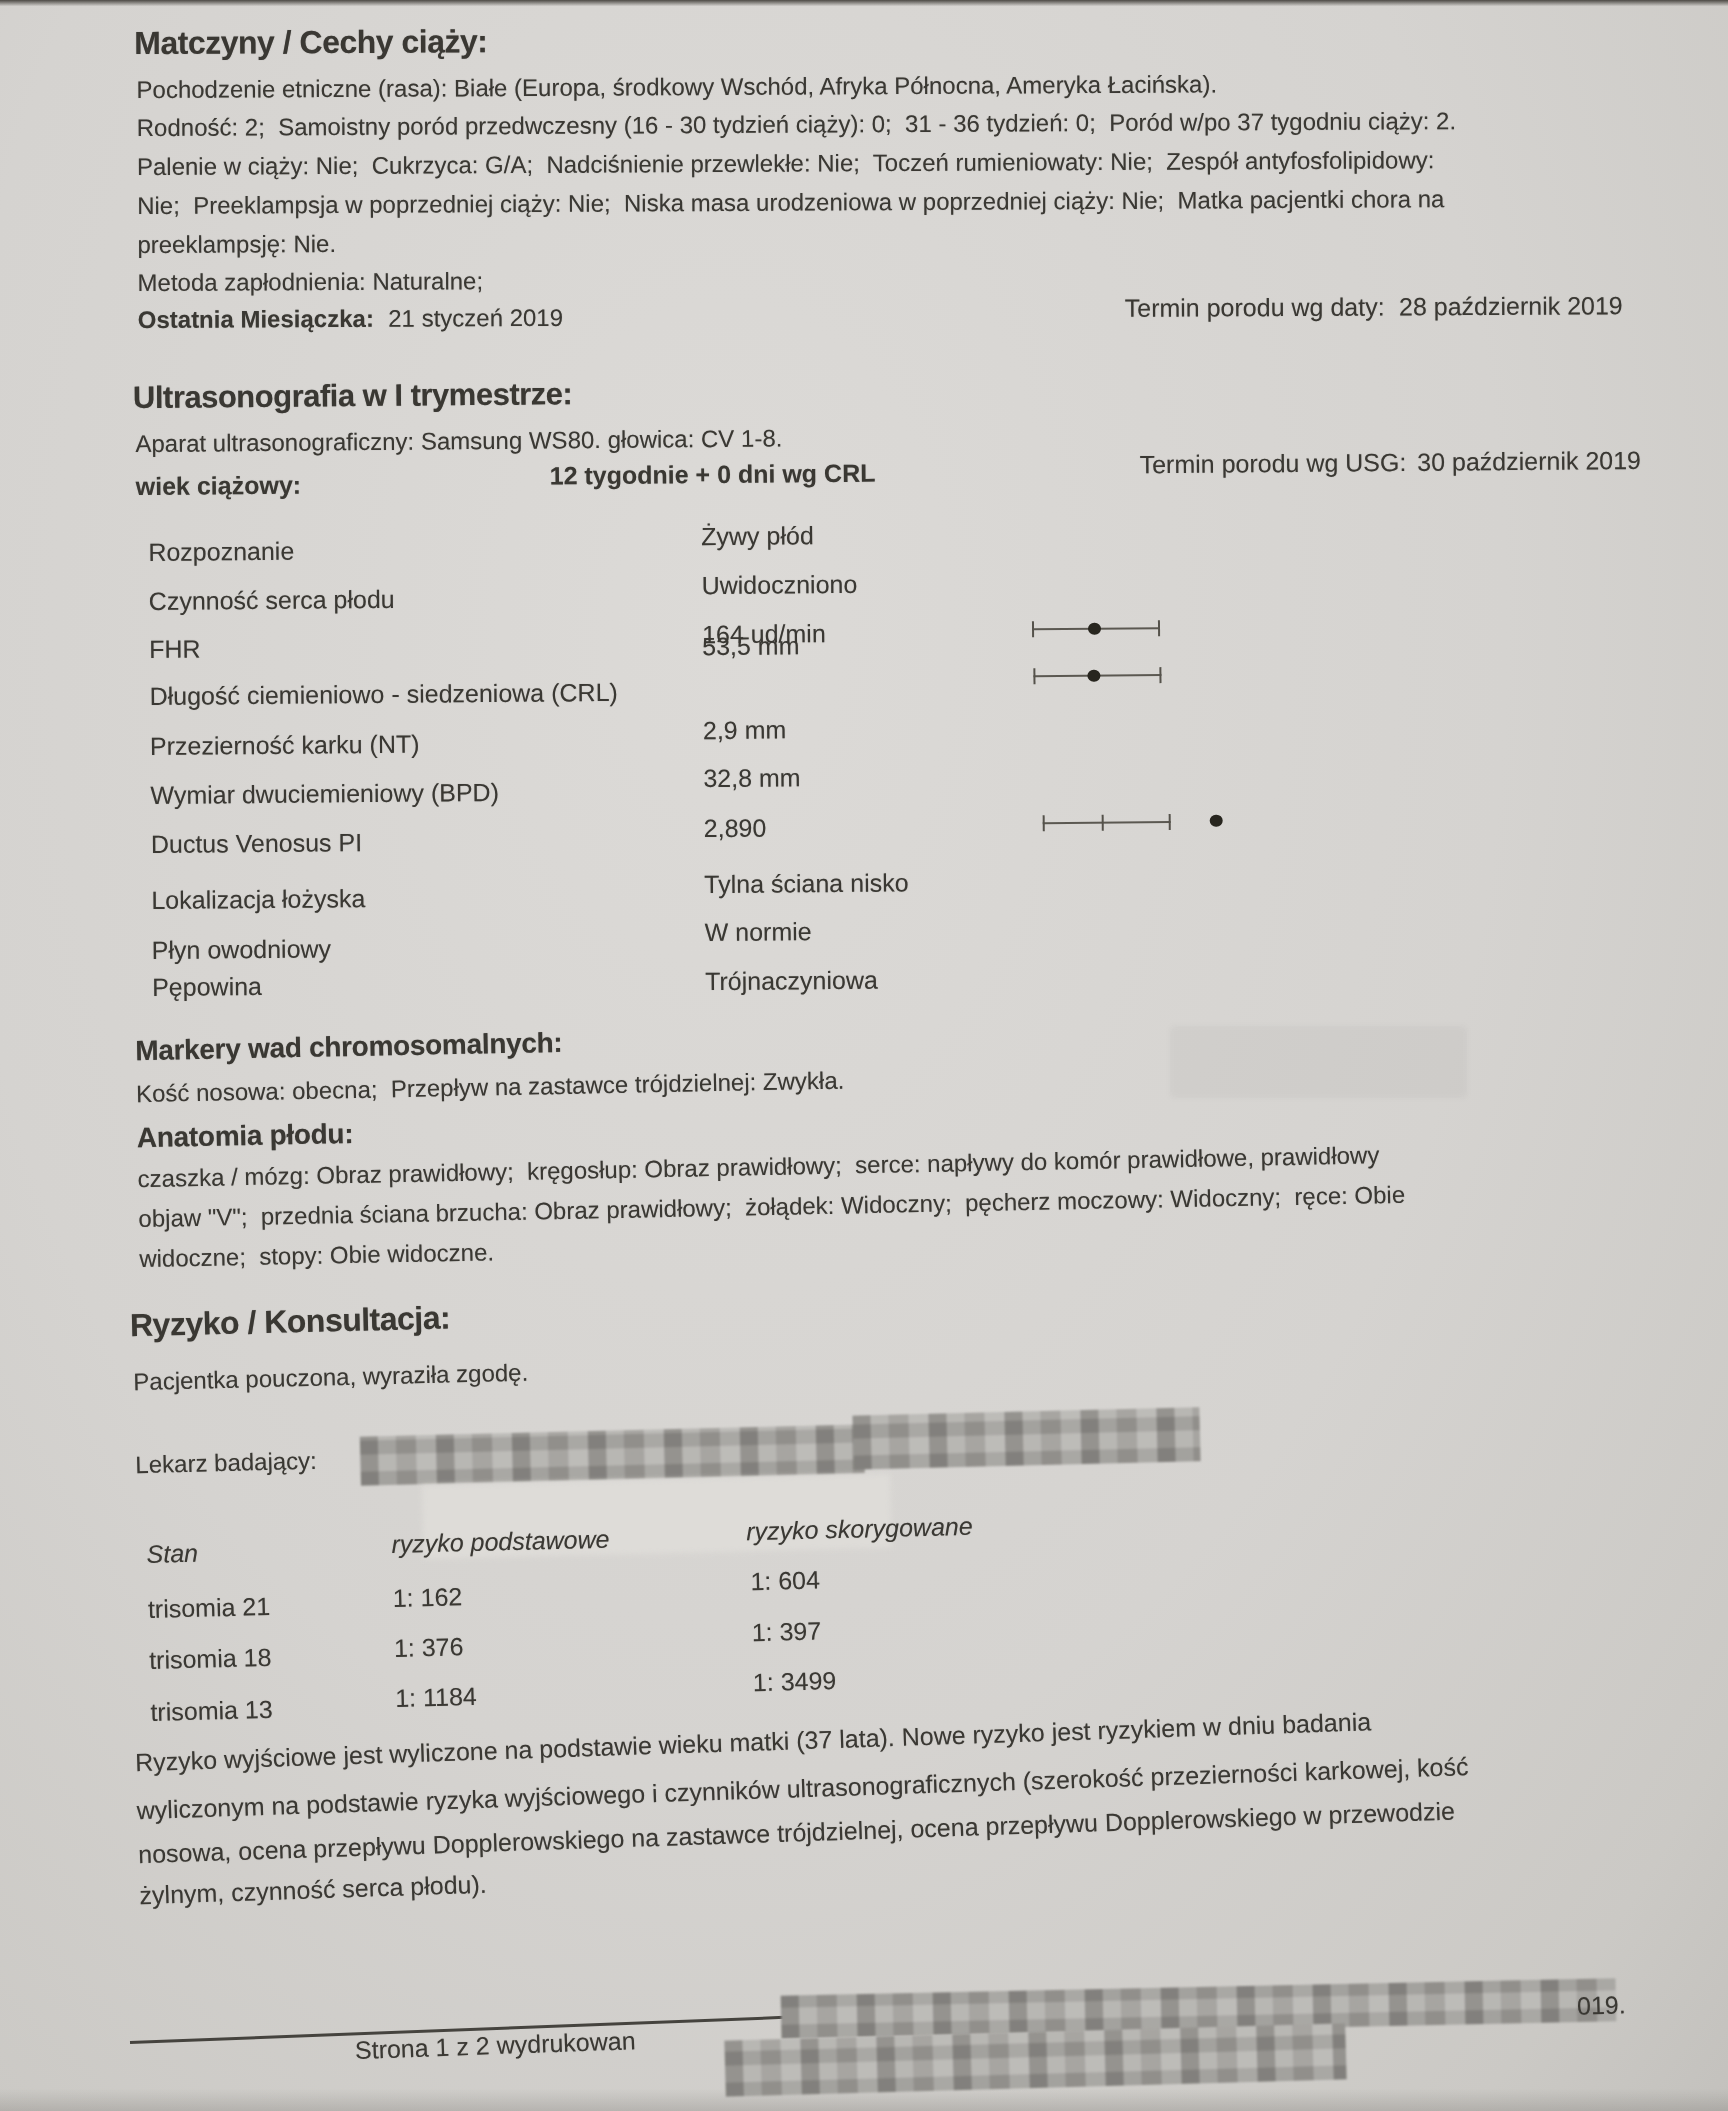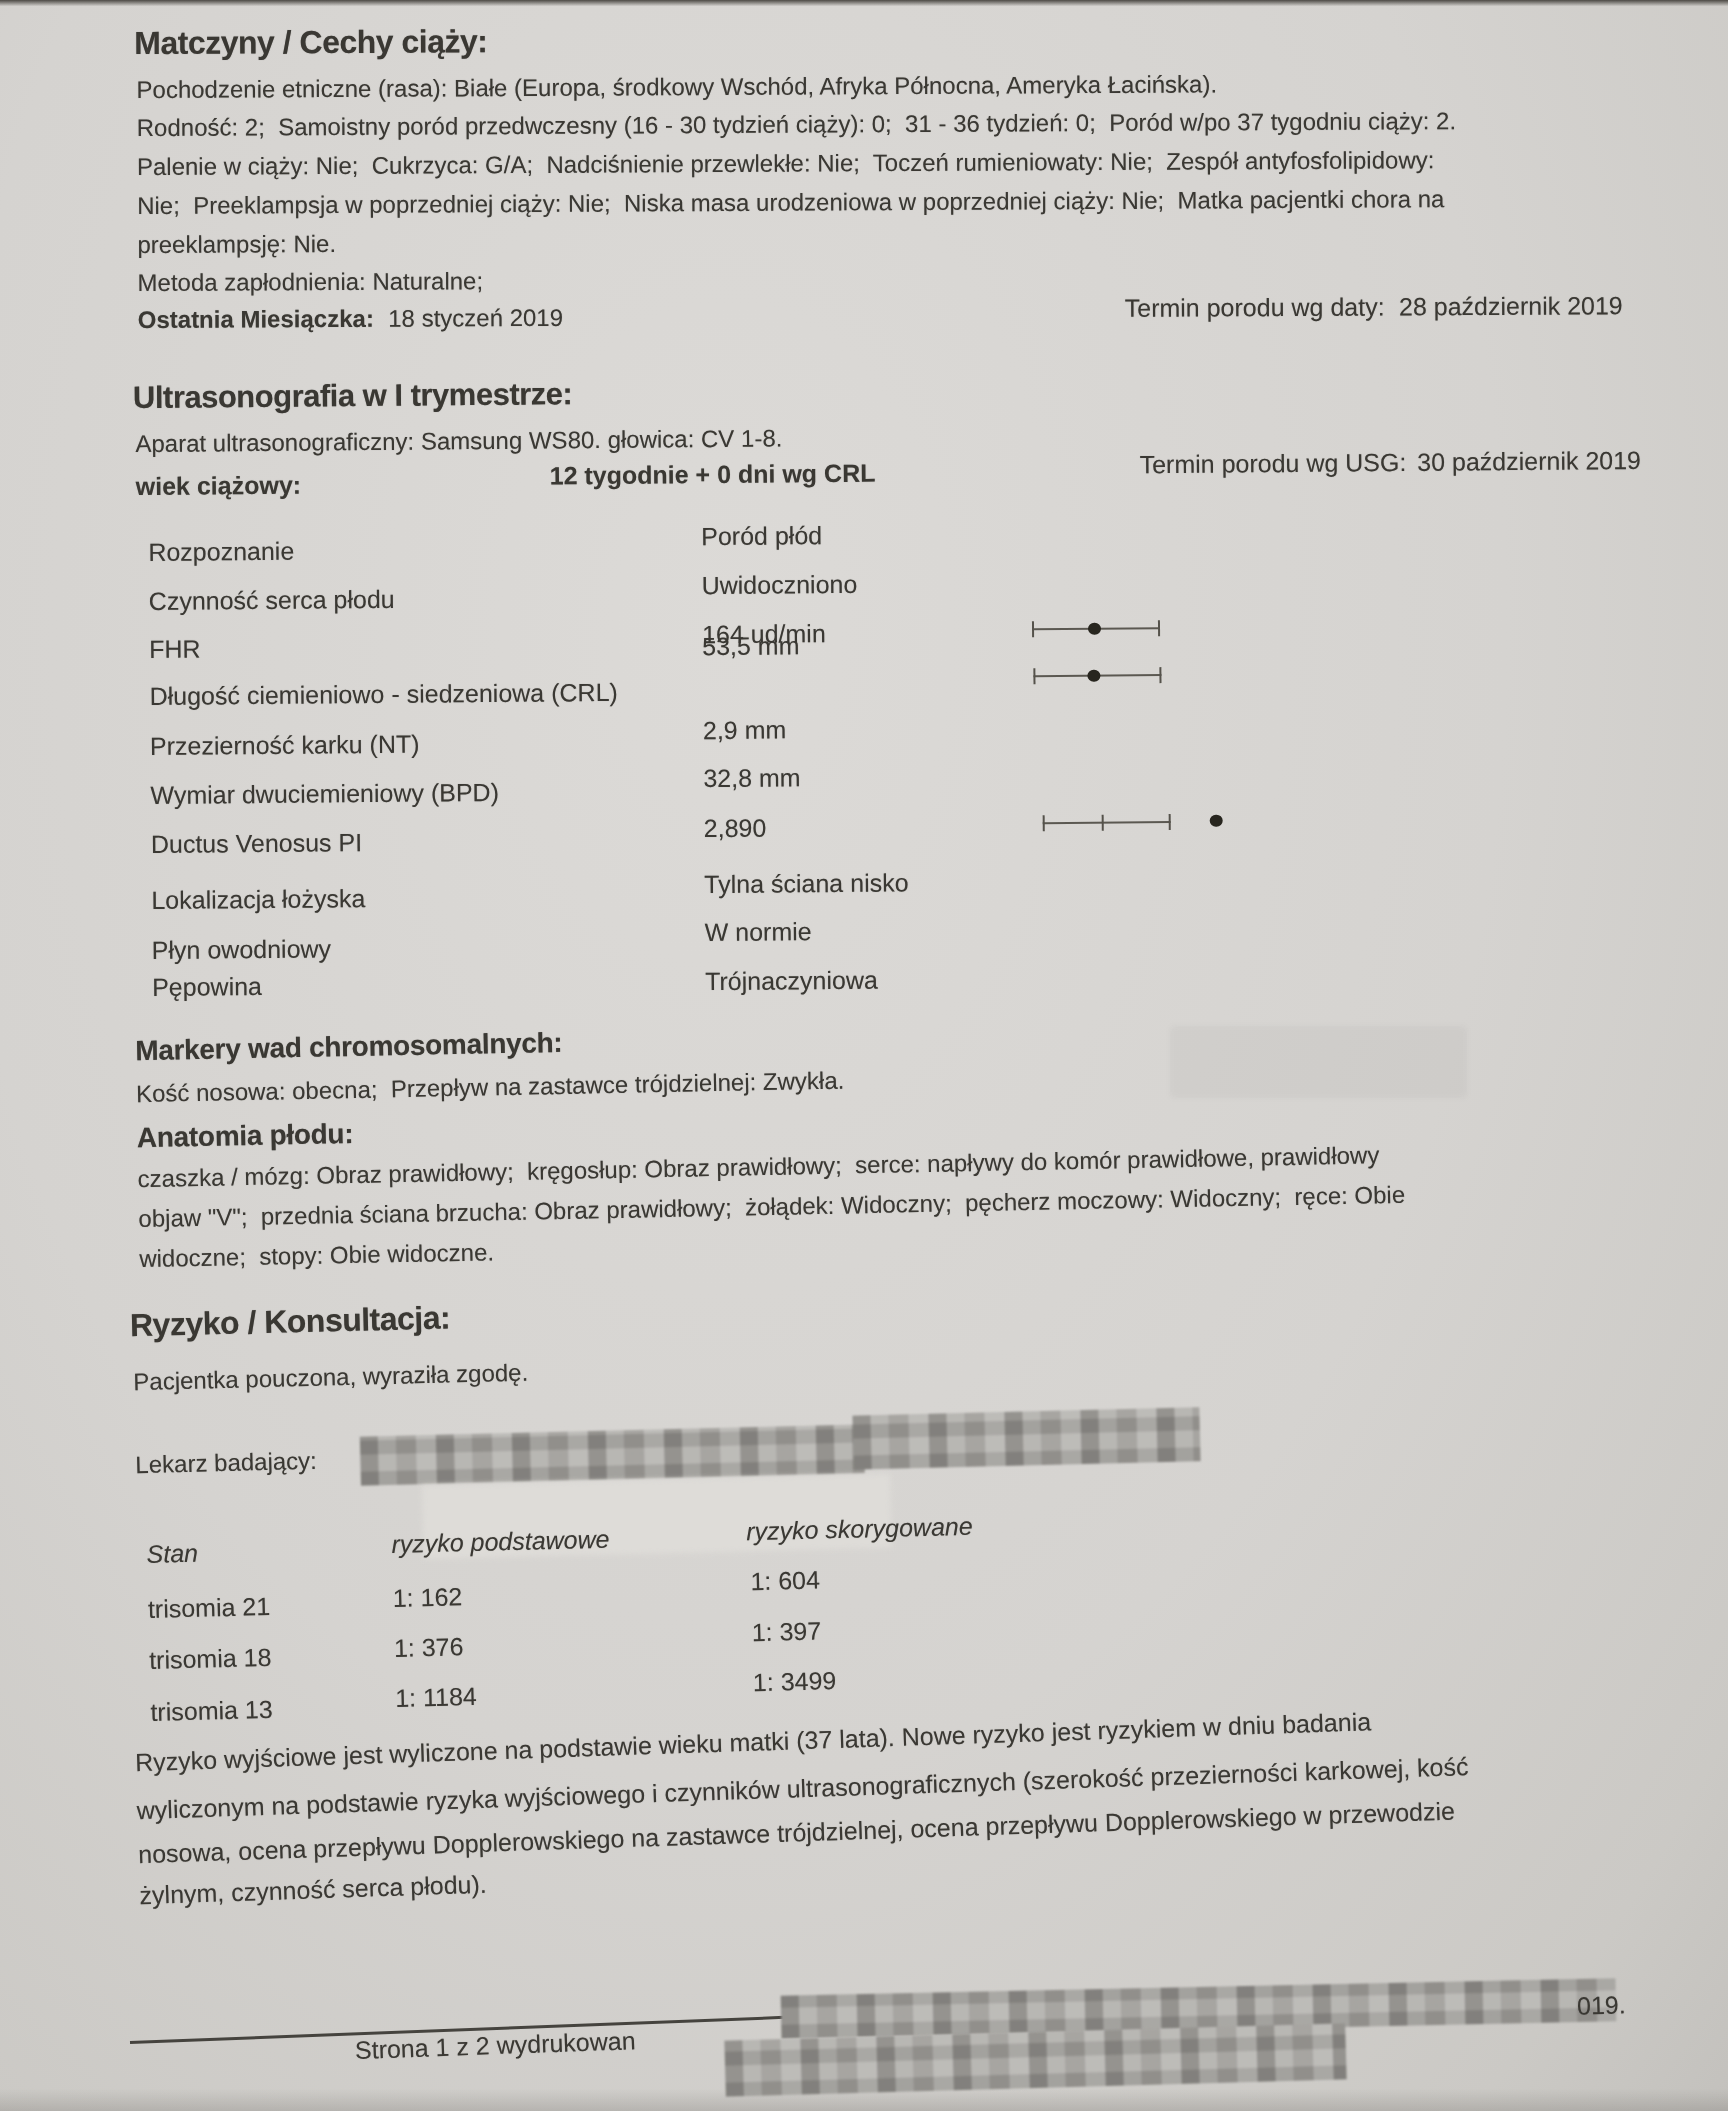--- a/index.html
+++ b/index.html
@@ -50,33 +50,33 @@
 <body>
 
 <div class="sec rot1">
   <div class="el h1" style="left:135px;top:25px">Matczyny / Cechy ciąży:</div>
   <div class="el t" style="left:137px;top:76px">Pochodzenie etniczne (rasa): Białe (Europa, środkowy Wschód, Afryka Północna, Ameryka Łacińska).</div>
   <div class="el t" style="left:137px;top:114px">Rodność: 2;  Samoistny poród przedwczesny (16 - 30 tydzień ciąży): 0;  31 - 36 tydzień: 0;  Poród w/po 37 tygodniu ciąży: 2.</div>
   <div class="el t" style="left:137px;top:153px">Palenie w ciąży: Nie;  Cukrzyca: G/A;  Nadciśnienie przewlekłe: Nie;  Toczeń rumieniowaty: Nie;  Zespół antyfosfolipidowy:</div>
   <div class="el t" style="left:137px;top:192px">Nie;  Preeklampsja w poprzedniej ciąży: Nie;  Niska masa urodzeniowa w poprzedniej ciąży: Nie;  Matka pacjentki chora na</div>
   <div class="el t" style="left:137px;top:231px">preeklampsję: Nie.</div>
   <div class="el t" style="left:137px;top:269px">Metoda zapłodnienia: Naturalne;</div>
-  <div class="el t" style="left:137px;top:306px"><span class="b">Ostatnia Miesiączka:</span><span class="gap16">18 styczeń 2019</span></div>
+  <div class="el t" style="left:137px;top:306px"><span class="b">Ostatnia Miesiączka:</span><span class="gap16">21 styczeń 2019</span></div>
   <div class="el m" style="left:1124px;top:299px"><span>Termin porodu wg daty:</span><span class="gap16">28 październik 2019</span></div>
 </div>
 
 <div class="sec rot2">
   <div class="el h2" style="left:135px;top:380px">Ultrasonografia w I trymestrze:</div>
   <div class="el t" style="left:137px;top:430px">Aparat ultrasonograficzny: Samsung WS80. głowica: CV 1-8.</div>
   <div class="el m b" style="left:137px;top:472px">wiek ciążowy:</div>
   <div class="el m b" style="left:551px;top:465px">12 tygodnie + 0 dni wg CRL</div>
   <div class="el m" style="left:1141px;top:459px"><span>Termin porodu wg USG:</span><span class="gap12">30 październik 2019</span></div>
 
   <div class="el m" style="left:149px;top:538px">Rozpoznanie</div>
-  <div class="el m" style="left:702px;top:527px">Poród płód</div>
+  <div class="el m" style="left:702px;top:527px">Żywy płód</div>
   <div class="el m" style="left:149px;top:587px">Czynność serca płodu</div>
   <div class="el m" style="left:702px;top:576px">Uwidoczniono</div>
   <div class="el m" style="left:149px;top:635px">FHR</div>
   <div class="el m" style="left:702px;top:625px">164 ud/min</div>
   <div class="rng" style="left:1032px;top:630px;width:128px">
     <span class="line"></span>
     <span class="tick" style="left:0"></span>
     <span class="tick" style="right:0"></span>
     <span class="dot" style="left:56px"></span>
   </div>

